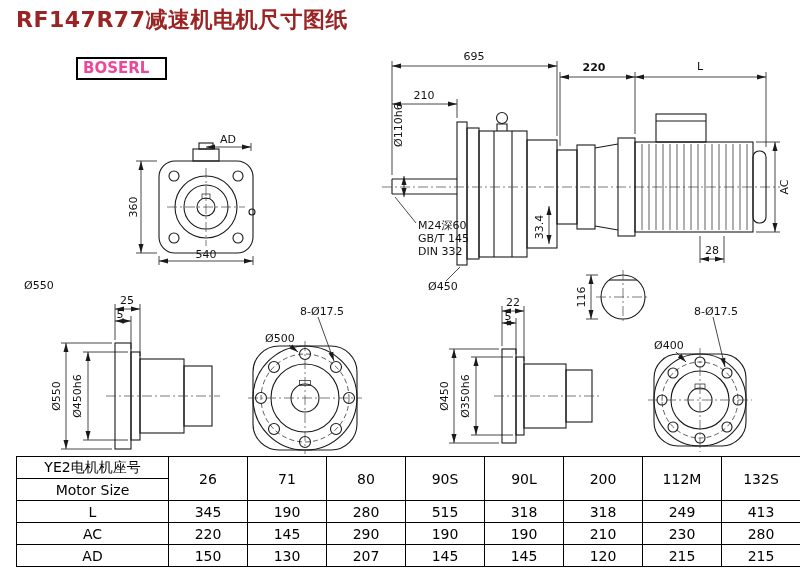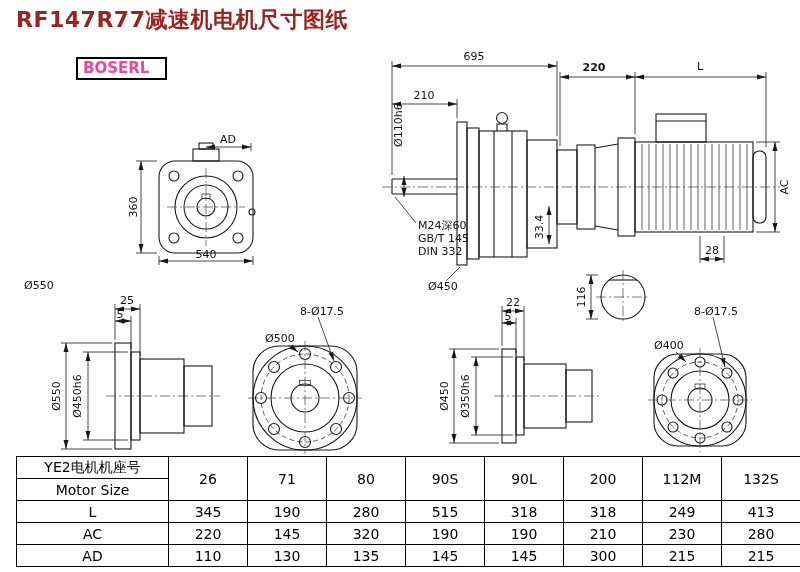--- a/index.html
+++ b/index.html
@@ -287,33 +287,33 @@
       <td>515</td>
       <td>318</td>
       <td>318</td>
       <td>249</td>
       <td>413</td>
     </tr>
     <tr>
       <td>AC</td>
       <td>220</td>
       <td>145</td>
-      <td>320</td>
+      <td>290</td>
       <td>190</td>
       <td>190</td>
       <td>210</td>
       <td>230</td>
       <td>280</td>
     </tr>
     <tr>
       <td>AD</td>
-      <td>110</td>
+      <td>150</td>
       <td>130</td>
-      <td>135</td>
+      <td>207</td>
       <td>145</td>
       <td>145</td>
-      <td>300</td>
+      <td>120</td>
       <td>215</td>
       <td>215</td>
     </tr>
   </tbody>
     </table>
 </div>
 
 </body></html>

